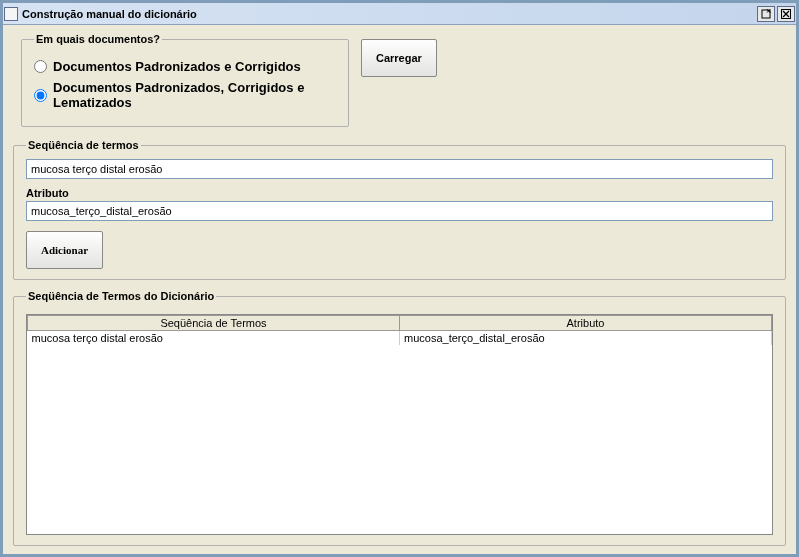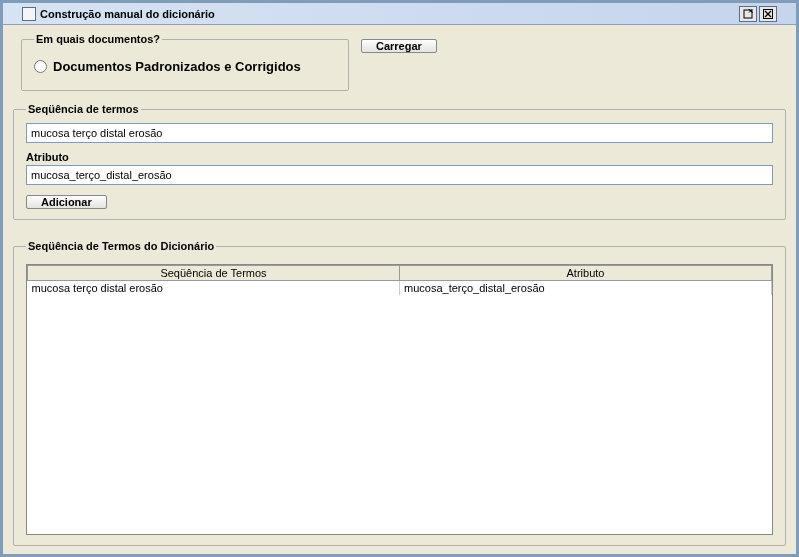--- a/index.html
+++ b/index.html
@@ -19,21 +19,21 @@
   height: 100%;
   display: flex;
   flex-direction: column;
 }
 .titlebar {
   background: linear-gradient(to right, #d6e3f3, #c4d5ec);
   border-bottom: 1px solid #8ba0bc;
   height: 22px;
   display: flex;
   align-items: center;
-  padding: 0 19px;
+  padding: 0 1px;
 }
 .titlebar-icon {
   width: 14px;
   height: 14px;
   margin-right: 4px;
   border: 1px solid #5a6d8c;
   background: #f5f5f5;
 }
 .titlebar-title {
   font-weight: bold;
@@ -85,21 +85,21 @@
 .radio-row input[type=radio] {
   margin-right: 6px;
 }
 .radio-label {
   font-weight: bold;
   font-size: 13px;
 }
 .btn {
   background: linear-gradient(to bottom, #fefefe, #e3e3e0);
   border: 1px solid #888;
-  padding: 0 14px;
+  padding: 12px 14px;
   font-family: inherit;
   font-size: 11px;
   font-weight: bold;
   cursor: pointer;
   border-radius: 2px;
 }
 .btn-carregar {
   margin-top: 6px;
 }
 .seq-fieldset {
@@ -122,23 +122,24 @@
   background: #fff;
   height: 20px;
 }
 .row-inputs {
   margin-bottom: 8px;
 }
 .btn-row {
   display: flex;
   gap: 20px;
   margin-top: 10px;
+  font-family: Liberation Serif, serif;
 }
 .dict-fieldset {
-  margin-top: 20px;
+  margin-top: 10px;
   flex: 1;
   display: flex;
   flex-direction: column;
 }
 .table-wrap {
   border: 1px solid #888;
   background: #fff;
   flex: 1;
   min-height: 110px;
   overflow: auto;
@@ -201,20 +202,24 @@
 
   <div class="content">
 
     <div class="top-row">
       <fieldset class="group" style="width:328px;margin-left:8px;">
         <legend>Em quais documentos?</legend>
         <div class="radio-row">
           <input type="radio" name="docs" style="">
           <span class="radio-label">Documentos Padronizados e Corrigidos</span>
         </div>
+        <div class="radio-row">
+          <input type="radio" name="docs" checked="" style="">
+          <span class="radio-label">Documentos Padronizados, Corrigidos e Lematizados</span>
+        </div>
       </fieldset>
       <button class="btn btn-carregar">Carregar</button>
     </div>
 
     <fieldset class="group seq-fieldset">
       <legend>Seqüência de termos</legend>
       <div class="row-inputs">
         <input class="text-input" type="text" value="mucosa terço distal erosão" style="">
       </div>
       <span class="field-label">Atributo</span>

